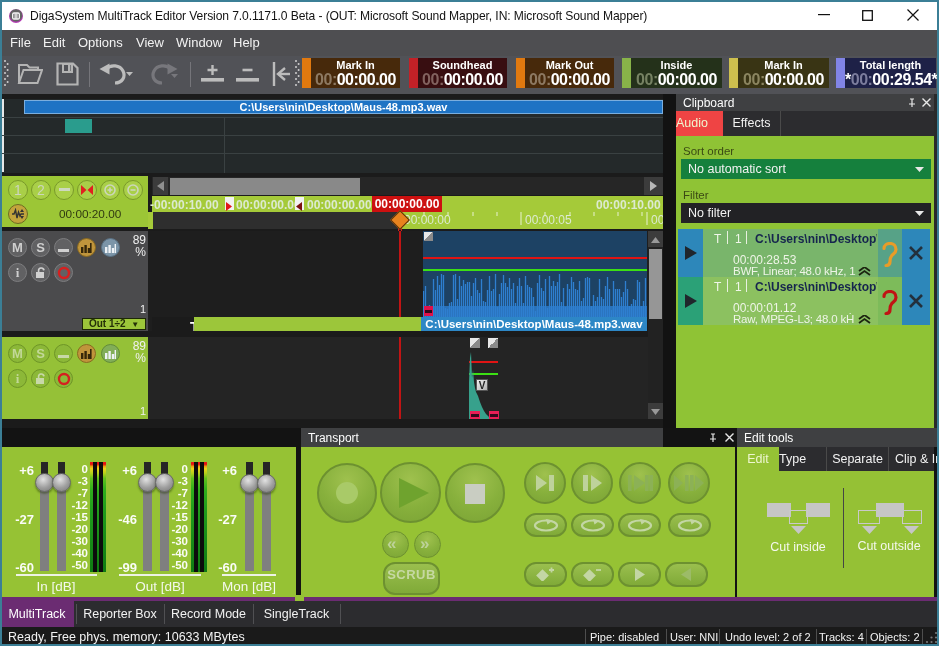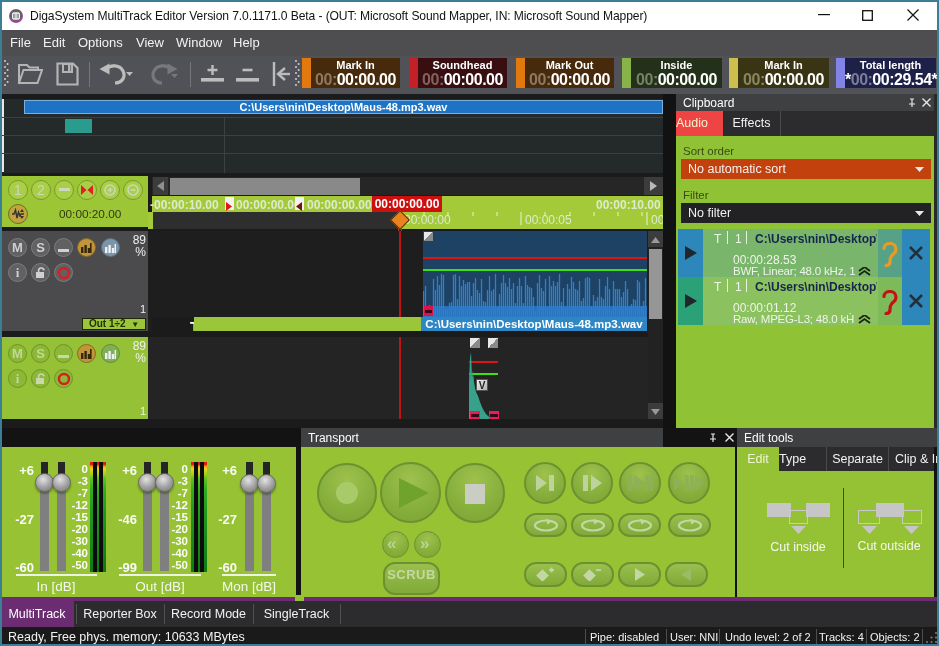--- a/index.html
+++ b/index.html
@@ -382,21 +382,21 @@
       </svg>
     <svg class="pin" style="left:246px;top:4px;" width="9" height="9">
         <path d="M0.5 0.5 L8.5 8.5 M8.5 0.5 L0.5 8.5" stroke="#e8e8e8" stroke-width="1.4"></path>
       </svg>
   </div>
   <div class="abs" style="left:676px;top:111px;width:258px;height:25px;background:#2c2c2f;"></div>
   <div class="abs" style="left:676px;top:111px;width:47px;height:25px;background:#ef4444;color:#eef6d0;font-size:12.5px;text-align:left;line-height:25px;">Audio</div>
   <div class="abs" style="left:723px;top:111px;width:58px;height:25px;color:#f2f2f2;font-size:12.5px;text-align:center;line-height:25px;border-right:1px solid #4a4a4a;">Effects</div>
   <div class="abs grn" style="left:676px;top:136px;width:258px;height:292px;background:#8fc335;"></div>
   <div class="abs" style="left:683px;top:145px;font-size:11.5px;color:#3b4a14;">Sort order</div>
-  <div class="abs" style="left:681px;top:159px;width:250px;height:20px;background:#c2410c;color:#f2f2f2;font-size:12.5px;line-height:20px;"><span style="margin-left:7px;">No automatic sort</span><svg style="position:absolute;right:7px;top:8px;" width="9" height="5">
+  <div class="abs" style="left:681px;top:159px;width:250px;height:20px;background:#15803d;color:#f2f2f2;font-size:12.5px;line-height:20px;"><span style="margin-left:7px;">No automatic sort</span><svg style="position:absolute;right:7px;top:8px;" width="9" height="5">
         <path d="M0 0 L9 0 L4.5 5 Z" fill="#e8e8e8"></path>
       </svg></div>
   <div class="abs" style="left:683px;top:189px;font-size:11.5px;color:#3b4a14;">Filter</div>
   <div class="abs" style="left:681px;top:203px;width:250px;height:20px;background:#222225;color:#f2f2f2;font-size:12.5px;line-height:20px;"><span style="margin-left:7px;">No filter</span><svg style="position:absolute;right:7px;top:8px;" width="9" height="5">
         <path d="M0 0 L9 0 L4.5 5 Z" fill="#e8e8e8"></path>
       </svg></div>
 
   <div class="abs" style="left:678px;top:229px;width:252px;height:48px;">
     <div style="position:absolute;left:0;top:0;width:25px;height:48px;background:#2d87ba;"></div>
     <svg style="position:absolute;left:7px;top:17px;" width="12" height="14">

